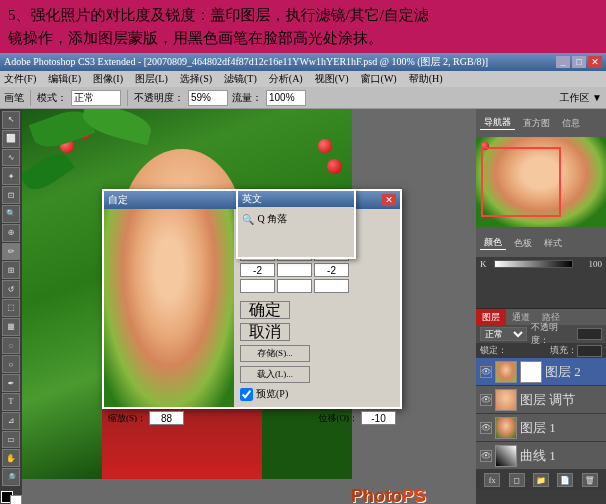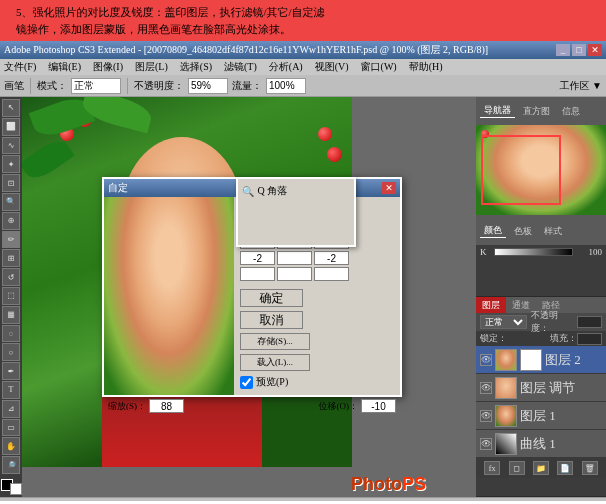--- a/index.html
+++ b/index.html
@@ -1,21 +1,21 @@
 <!DOCTYPE html>
 <html><head>
   <meta charset="utf-8">
   <style>
     * { margin: 0; padding: 0; box-sizing: border-box; }
     body { width: 606px; height: 504px; overflow: hidden; font-family: 'SimSun', 'MS Song', serif; background: #fff; font-size: 12px; }
 
     .top-text {
-      background: #ef4444;
-      padding: 4px 16px;
-      font-size: 11px;
+      background: #be185d;
+      padding: 4px 8px;
+      font-size: 15px;
       line-height: 1.5;
       color: #000;
     }
 
     .app-window {
       width: 606px;
       height: 460px;
       background: #4a4a4a;
       position: relative;
       overflow: hidden;
@@ -184,25 +184,25 @@
     }
     .ctrl-input {
       width: 35px;
       height: 14px;
       border: 1px solid #808080;
       background: #fff;
       font-size: 10px;
       text-align: center;
     }
     .dialog-ok-btn {
-      width: 63px;
+      width: 50px;
       height: 18px;
       background: #d4d0c8;
       border: 1px solid #808080;
-      font-size: 12px;
+      font-size: 16px;
       cursor: pointer;
       display: flex;
       align-items: center;
       justify-content: center;
     }
     .dialog-checkbox-row {
       display: flex;
       align-items: center;
       gap: 3px;
       font-size: 10px;
@@ -644,20 +644,23 @@
             <input class="ctrl-input" value="88" style="">
           </div>
           <div style="display:flex;align-items:center;gap:3px;font-size:9px;">
             <span>位移(O)：</span>
             <input class="ctrl-input" value="-10" style="">
           </div>
         </div>
       </div>
 
       <div class="small-dialog">
+        <div class="small-dialog-title">
+          <span>英文</span>
+        </div>
         <div class="small-dialog-body">
           <div class="small-dialog-item">
             <span>🔍</span>
             <span>Q 角落</span>
           </div>
         </div>
       </div>
 
       <div class="watermark">
         <span>Photo</span><span style="color:#ff3300;">PS</span>

